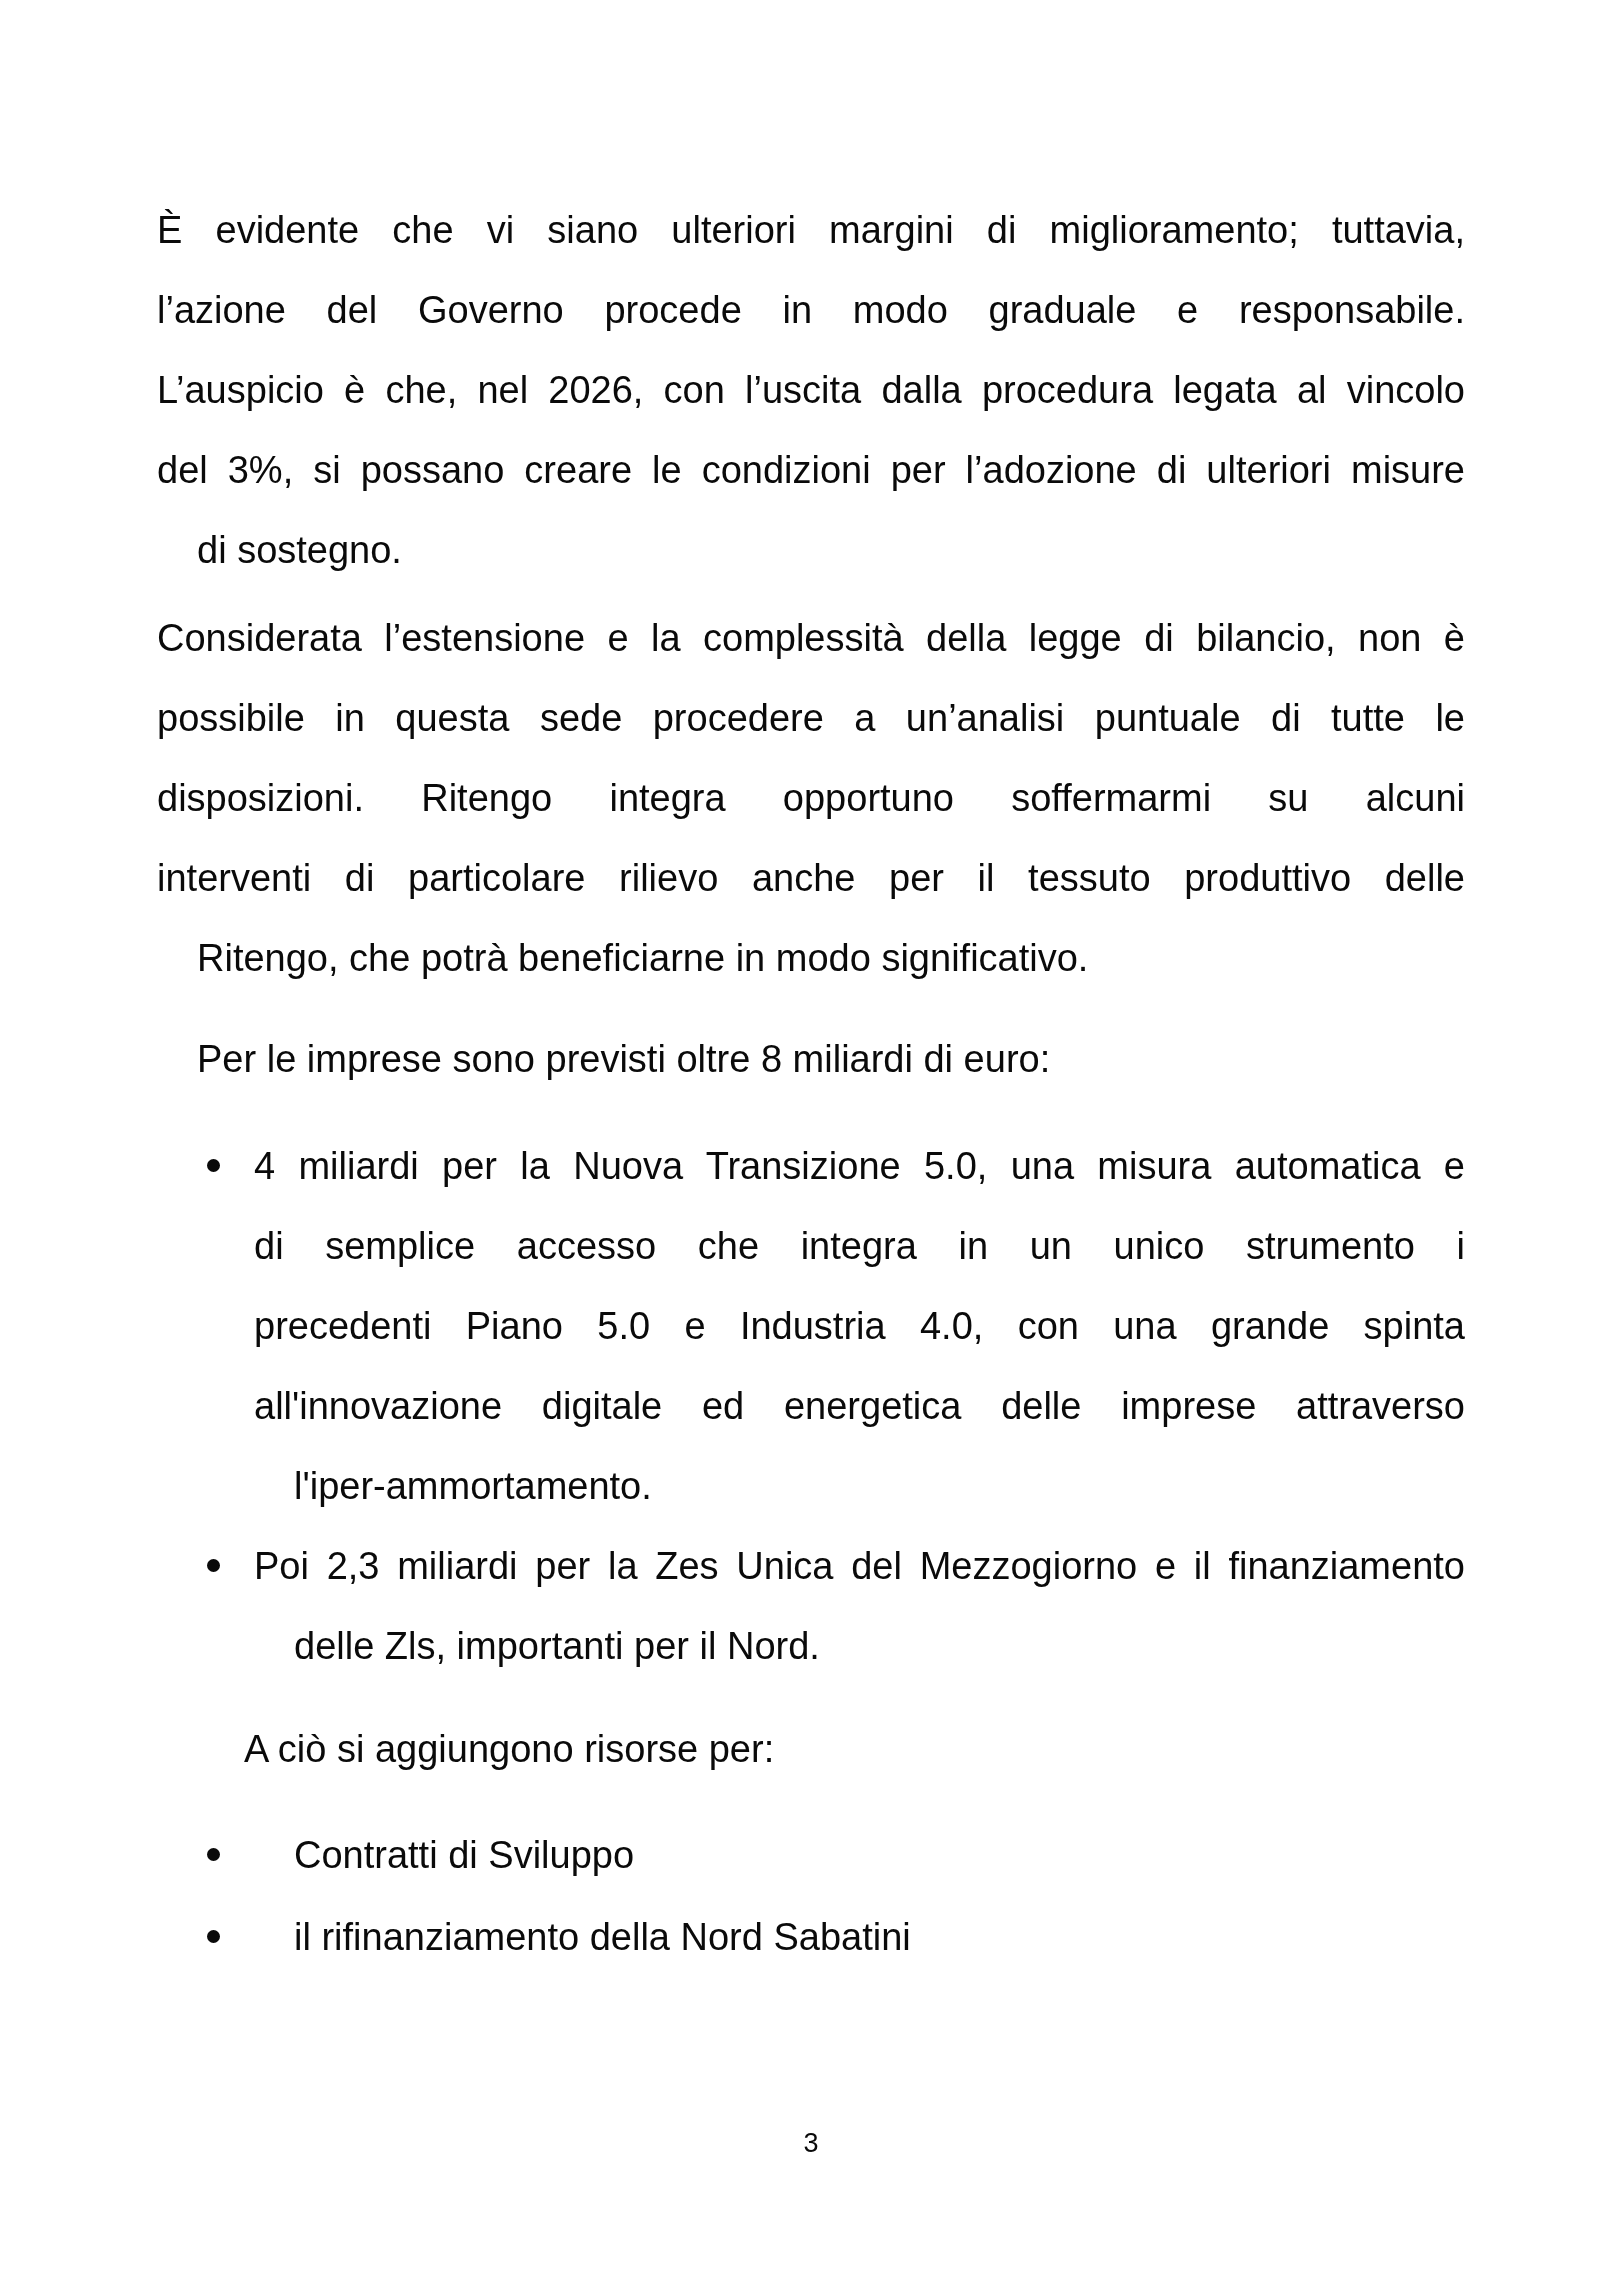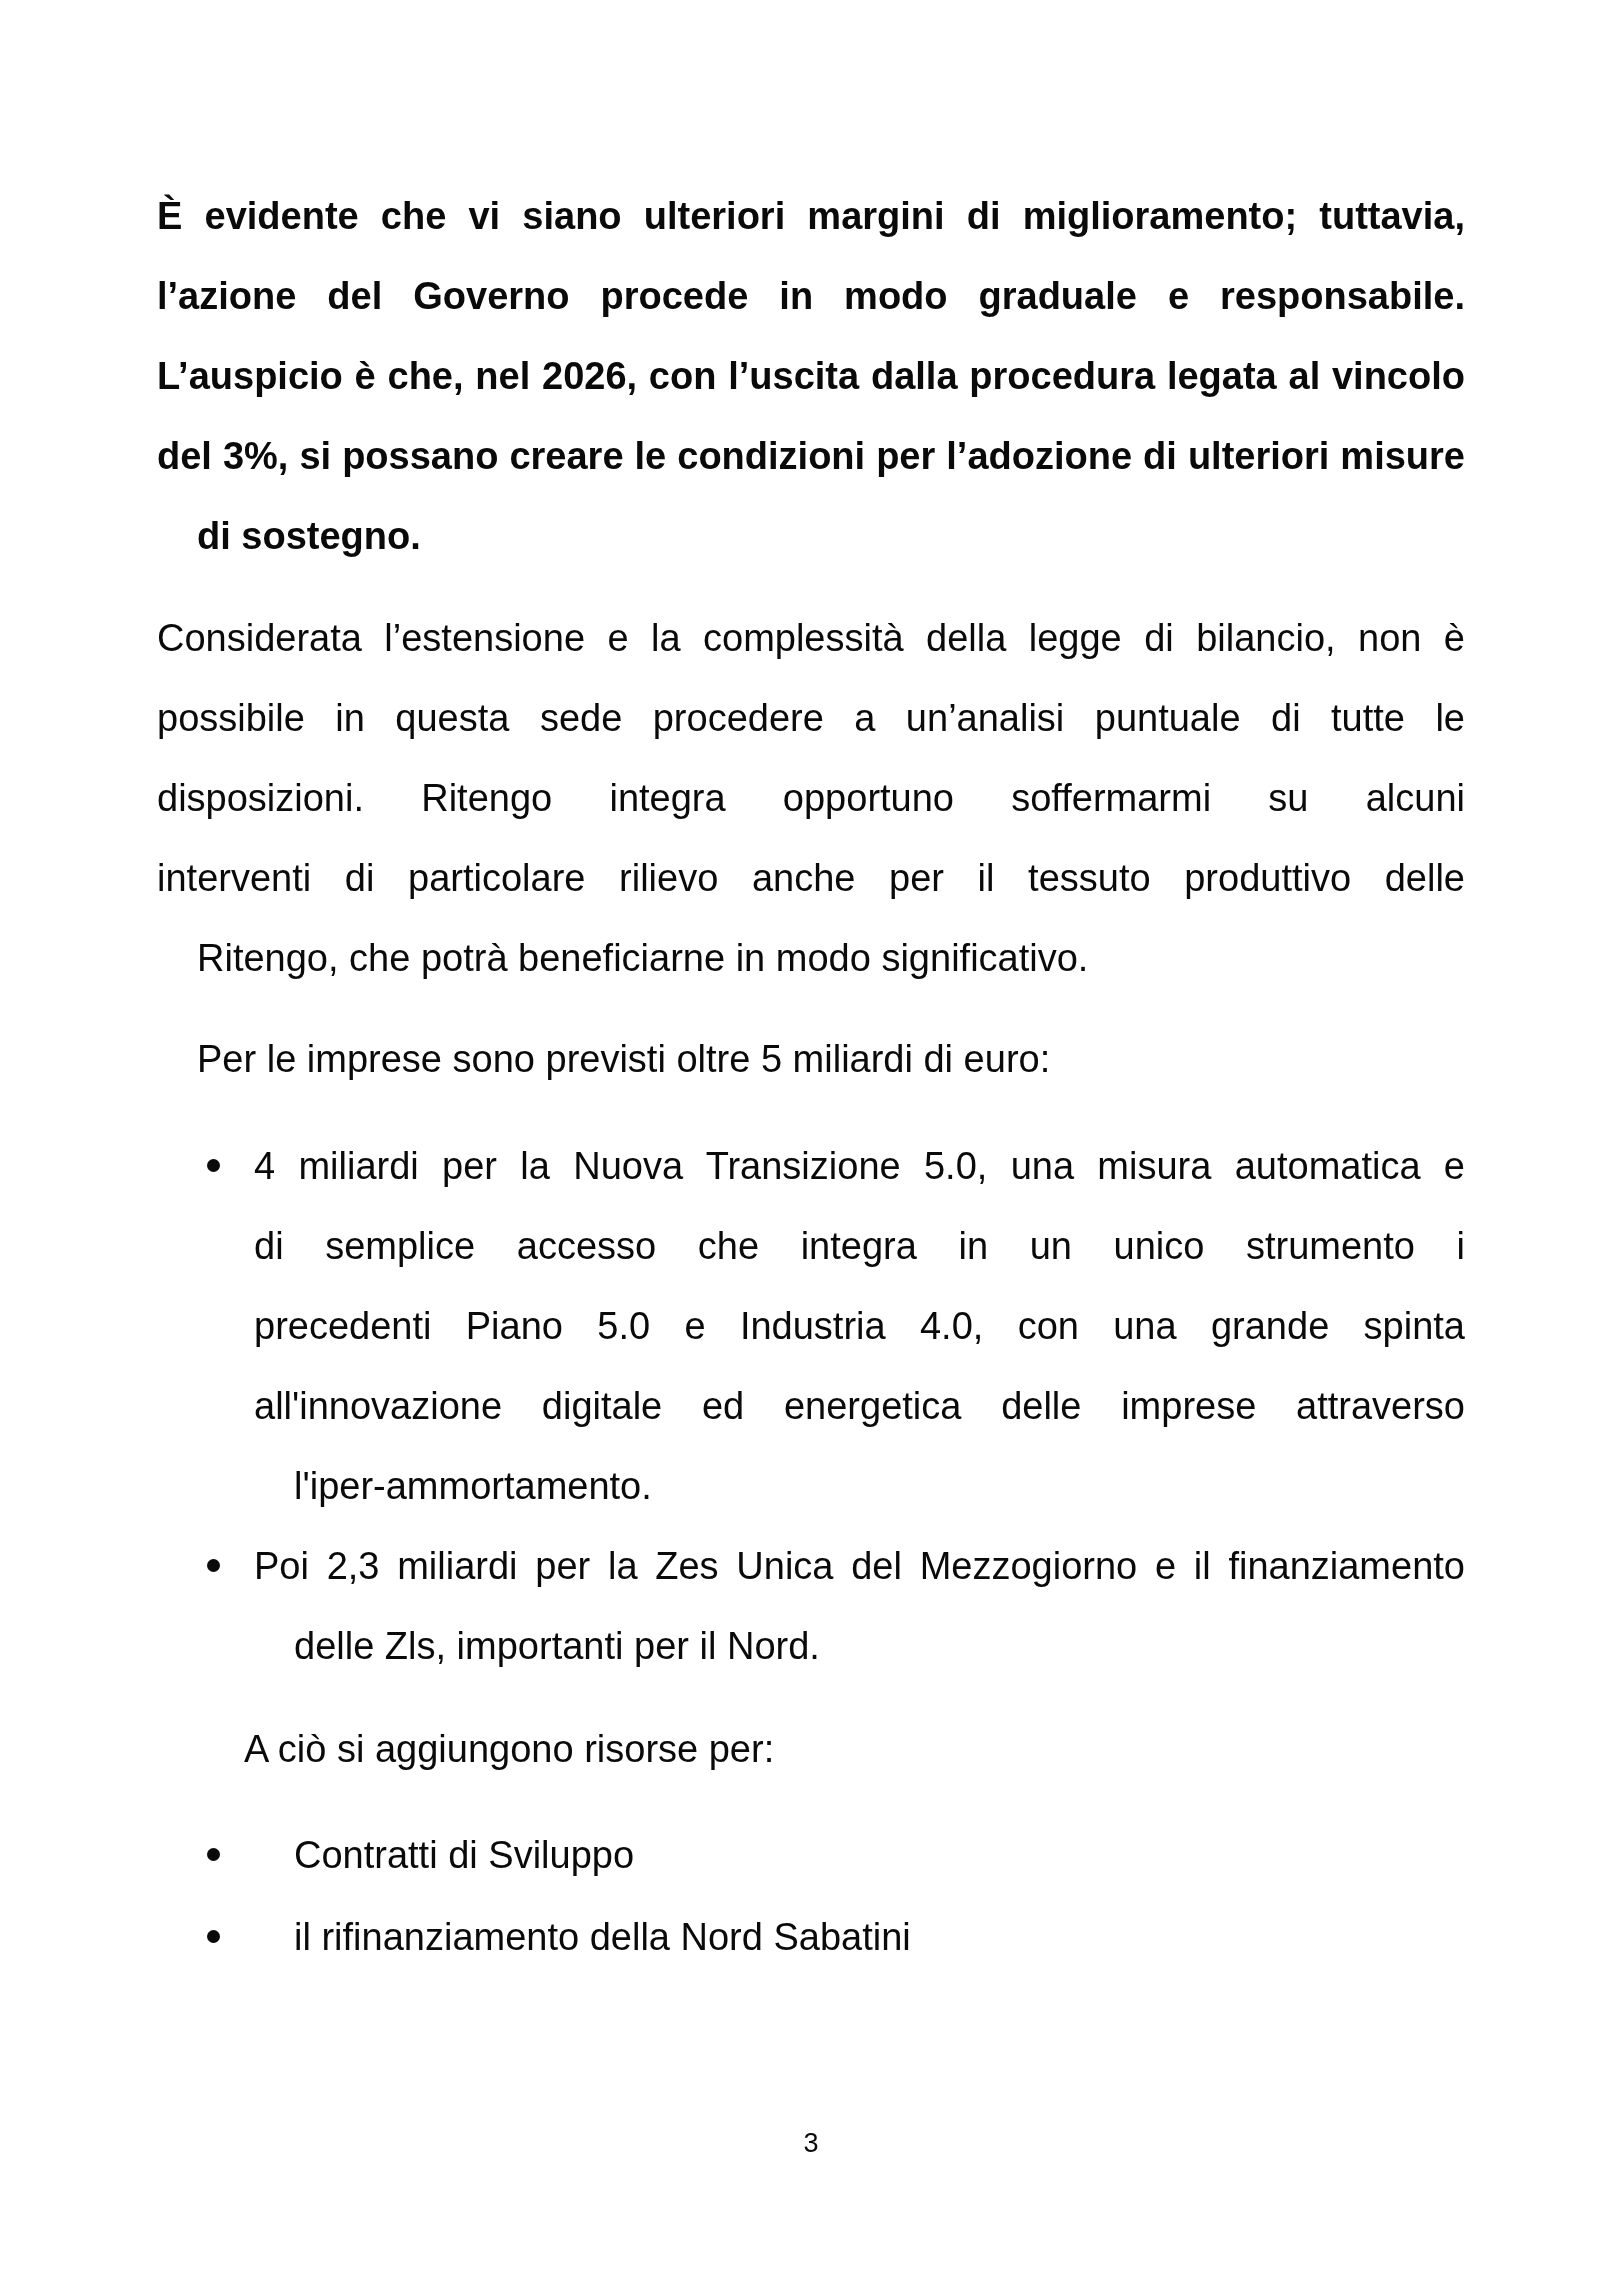--- a/index.html
+++ b/index.html
@@ -72,38 +72,38 @@
       font-size: 27px;
       line-height: 39px;
       font-family: "Liberation Sans", sans-serif;
     }
   </style>
 </head>
 <body>
 
 <div class="page">
 
-  <div class="body-text" style="top:176px;font-weight:bold;">
+  <div class="body-text" style="top:190px;">
     <span class="line">È evidente che vi siano ulteriori margini di miglioramento; tuttavia,</span>
     <span class="line">l’azione del Governo procede in modo graduale e responsabile.</span>
     <span class="line">L’auspicio è che, nel 2026, con l’uscita dalla procedura legata al vincolo</span>
     <span class="line">del 3%, si possano creare le condizioni per l’adozione di ulteriori misure</span>
     <span class="line last">di sostegno.</span>
   </div>
 
   <div class="body-text" style="top:598px;">
     <span class="line">Considerata l’estensione e la complessità della legge di bilancio, non è</span>
     <span class="line">possibile in questa sede procedere a un’analisi puntuale di tutte le</span>
     <span class="line">disposizioni. Ritengo integra opportuno soffermarmi su alcuni</span>
     <span class="line">interventi di particolare rilievo anche per il tessuto produttivo delle</span>
     <span class="line last">Ritengo, che potrà beneficiarne in modo significativo.</span>
   </div>
 
   <div class="body-text" style="top:1019px;">
-    <span class="line last">Per le imprese sono previsti oltre 5 miliardi di euro:</span>
+    <span class="line last">Per le imprese sono previsti oltre 8 miliardi di euro:</span>
   </div>
 
   <ul class="bullets" style="top:1126px;">
     <li class="bullet-item">
       <span class="bullet-dot" style="top:33px;"></span>
       <span class="line">4 miliardi per la Nuova Transizione 5.0, una misura automatica e</span>
       <span class="line">di semplice accesso che integra in un unico strumento i</span>
       <span class="line">precedenti Piano 5.0 e Industria 4.0, con una grande spinta</span>
       <span class="line">all'innovazione digitale ed energetica delle imprese attraverso</span>
       <span class="line last">l'iper-ammortamento.</span>

